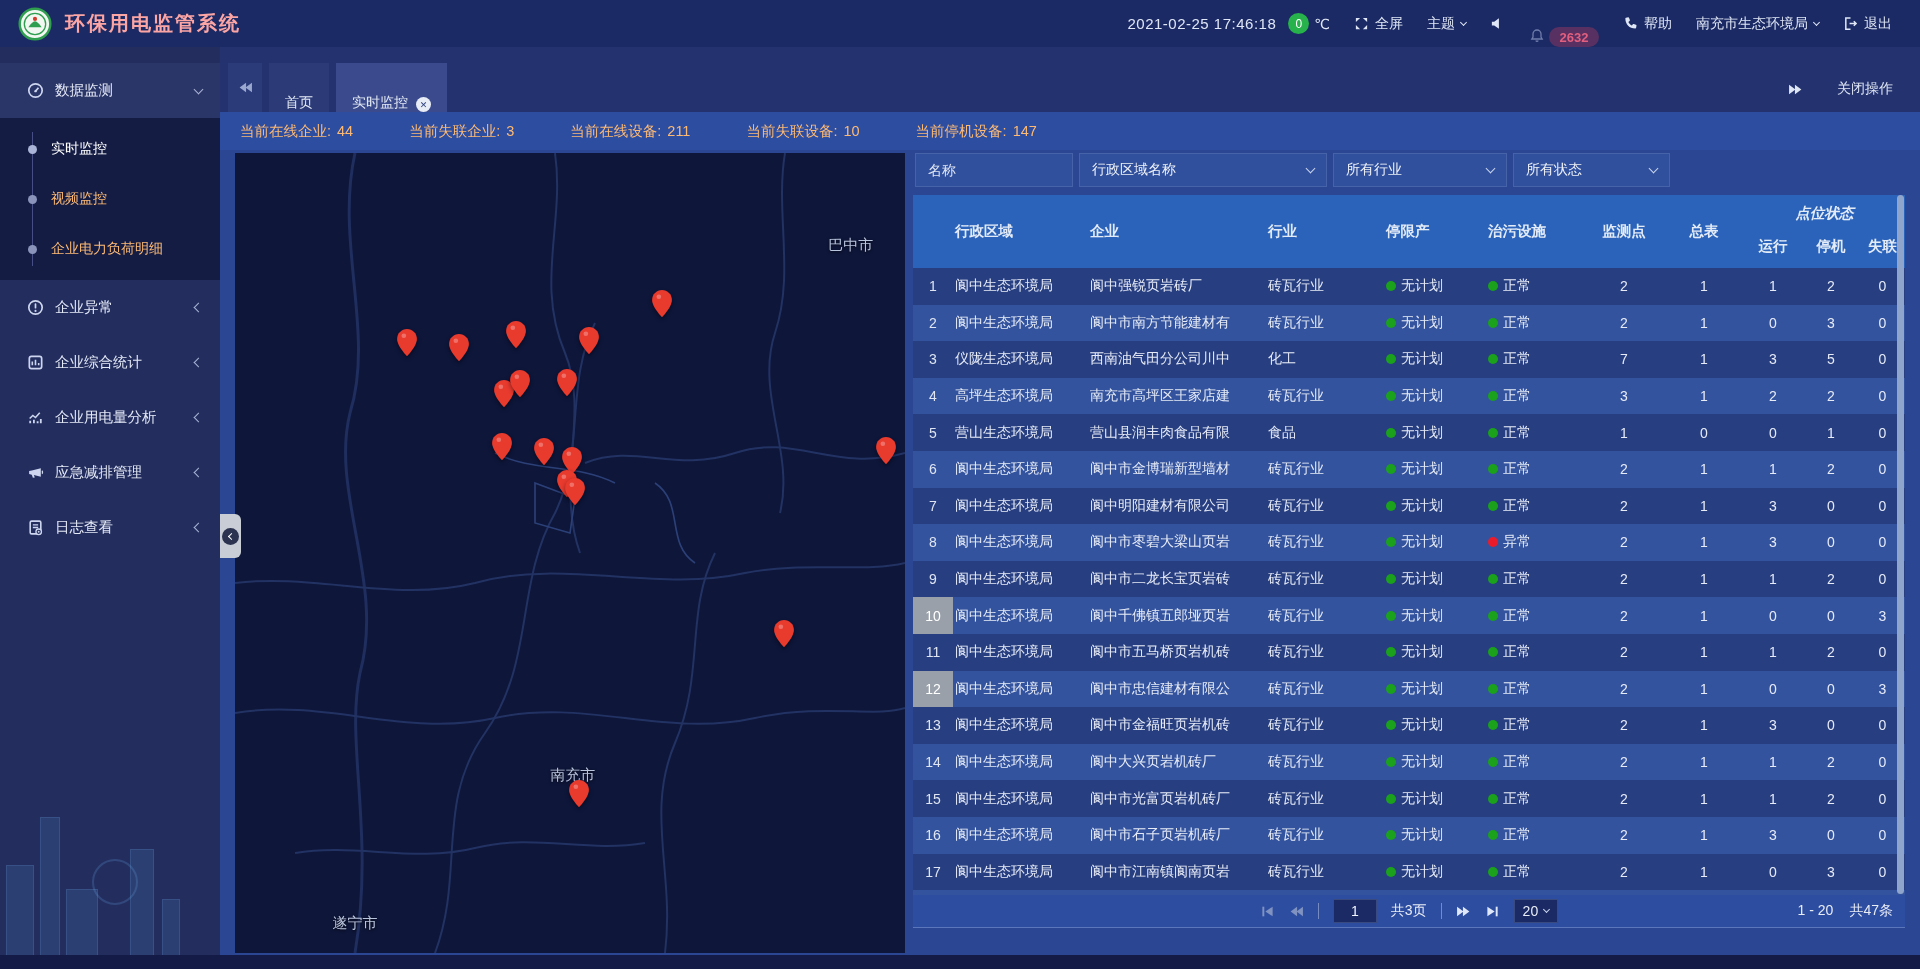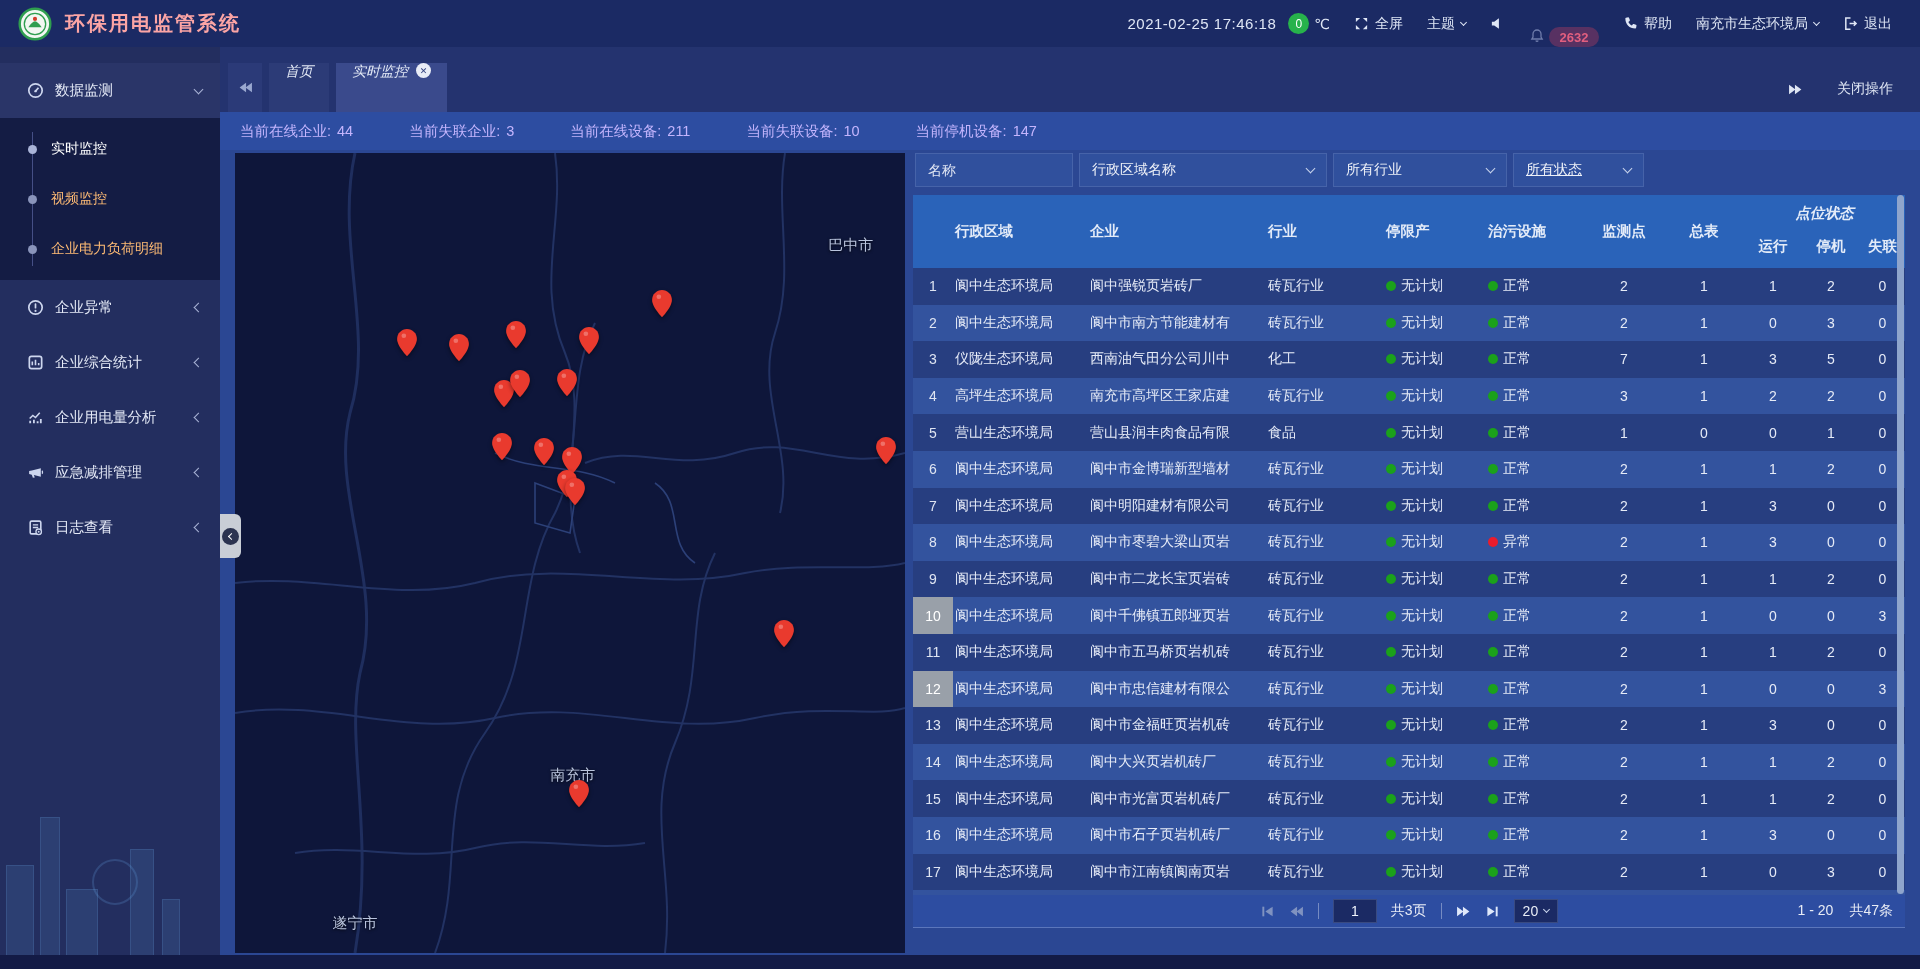--- a/index.html
+++ b/index.html
@@ -51,48 +51,48 @@
 
   .collapse-handle{position:absolute;left:220px;top:514px;width:21px;height:44px;background:#c9ced6;border-radius:0 6px 6px 0;display:flex;align-items:center;justify-content:center;z-index:40;cursor:pointer;}
   .collapse-handle .circ{width:17px;height:17px;border-radius:50%;background:#2b3350;color:#fff;display:flex;align-items:center;justify-content:center;}
   .collapse-handle .circ .chev{width:5px;height:5px;margin-left:2px;}
 
   
   .main{position:absolute;left:220px;top:47px;right:0;bottom:0;}
   .tabbar{position:absolute;left:0;top:0;right:0;height:65px;background:#24336f;display:flex;align-items:flex-end;}
   .tab-scroll{width:34px;height:49px;background:#2b3a78;display:flex;align-items:center;justify-content:center;color:#9aa8d0;cursor:pointer;margin-left:8px;}
   .tab-scroll svg,.tab-fwd svg{width:15px;height:15px;fill:currentColor;}
-  .tab{height:49px;display:flex;align-items:flex-start;gap:8px;padding:0 16px;margin-left:7px;font-size:14px;color:#e2e8f5;background:#2c3b77;cursor:pointer;font-style:italic;}
+  .tab{height:49px;display:flex;align-items:flex-end;gap:8px;padding:0 16px;margin-left:7px;font-size:14px;color:#e2e8f5;background:#2c3b77;cursor:pointer;}
   .tab.active{background:#3a4a8c;}
   .tab-close{width:15px;height:15px;border-radius:50%;background:#e8ecf6;color:#33437f;font-size:9px;font-weight:bold;display:flex;align-items:center;justify-content:center;cursor:pointer;}
   .tabbar-right{margin-left:auto;display:flex;align-items:center;gap:34px;padding:0 27px 14px 0;}
   .tab-fwd{color:#dfe6f4;cursor:pointer;display:flex;}
   .close-ops{background:none;border:none;color:#dfe6f4;font-size:14px;cursor:pointer;font-family:inherit;}
 
-  .statsbar{position:absolute;left:0;top:65px;right:0;height:38px;background:#2d4da1;display:flex;align-items:center;gap:56px;padding-left:20px;font-size:14.5px;color:#c4b5fd;}
+  .statsbar{position:absolute;left:0;top:65px;right:0;height:38px;background:#2d4da1;display:flex;align-items:center;gap:56px;padding-left:20px;font-size:14.5px;color:#fdba74;}
   .stat-value{margin-left:6px;}
 
   .content{position:absolute;left:0;top:103px;right:0;bottom:14px;background:#2b4793;}
 
   
   .map-panel{position:absolute;left:15px;top:3px;width:670px;height:800px;background:#0e163a;overflow:hidden;}
   .map-roads{position:absolute;inset:0;width:100%;height:100%;}
   .city-label{position:absolute;transform:translate(-50%,-50%);font-size:15px;color:#b9c4dd;text-shadow:0 1px 3px rgba(0,0,0,.8);white-space:nowrap;}
   .pin{position:absolute;width:20px;height:27px;transform:translate(-50%,-100%);filter:drop-shadow(0 2px 2px rgba(0,0,0,.45));cursor:pointer;}
   .pin svg{width:100%;height:100%;display:block;}
 
   
   .right-panel{position:absolute;left:693px;right:15px;top:3px;height:775px;}
   .filters{position:absolute;left:2px;top:0;height:34px;display:flex;gap:6px;}
   .f-field{height:34px;background:#30509d;border:1px solid rgba(130,150,200,.28);color:#eef1f8;font-size:14px;display:flex;align-items:center;justify-content:space-between;padding:0 12px;cursor:pointer;}
   .f-input{width:158px;background:#30509d;border:1px solid rgba(130,150,200,.28);color:#eef1f8;font-size:14px;padding:0 12px;font-family:inherit;}
   .f-input::placeholder{color:#dfe5f3;opacity:1;}
   .f-region{width:248px;}
   .f-industry{width:174px;}
-  .f-status{width:131px;text-decoration:underline;}
+  .f-status{width:157px;}
   .f-field .chev{color:#c9d4ec;margin-left:10px;}
 
   .grid-cols{display:grid;grid-template-columns:40px 135px 178px 118px 102px 98px 80px 80px 58px 58px 1fr;}
   .table-head{position:absolute;left:0;right:0;top:42px;height:73px;background:#2a63b9;color:#e3ebf8;font-size:14.5px;font-weight:600;grid-template-rows:30px 43px;}
   .th{grid-row:1/3;display:flex;align-items:center;}
   .th.left{padding-left:2px;}
   .th.center{justify-content:center;}
   .th-group{grid-row:1;grid-column:9/12;display:flex;align-items:flex-end;justify-content:center;font-style:italic;padding-bottom:2px;}
   .th-sub{grid-row:2;display:flex;align-items:center;justify-content:center;}
 

